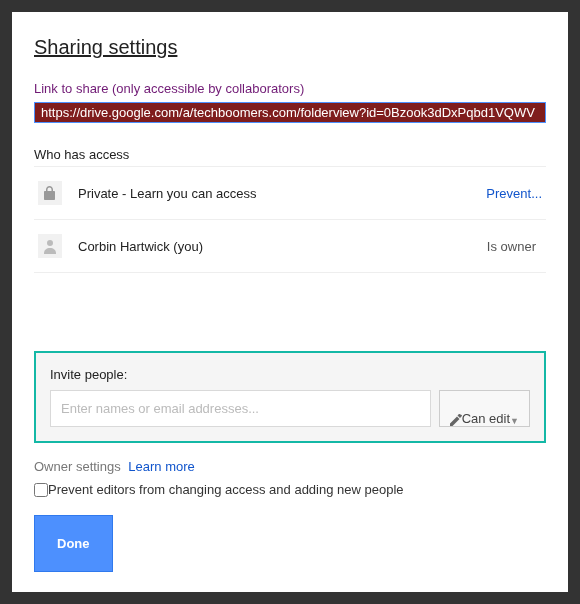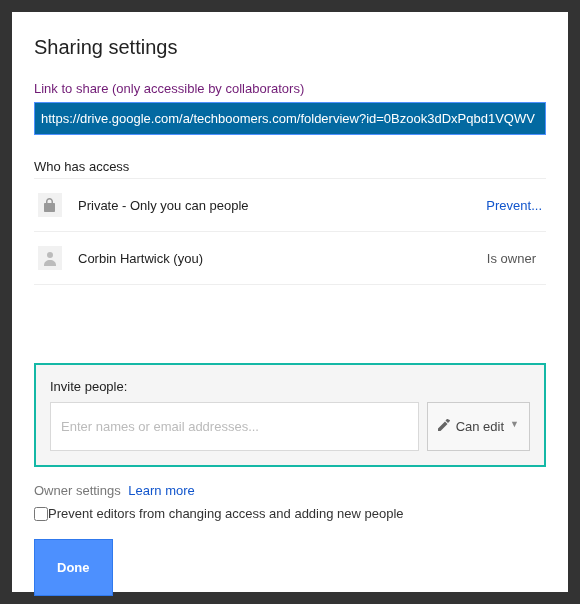--- a/index.html
+++ b/index.html
@@ -17,33 +17,34 @@
       width: 556px;
       height: 580px;
       padding: 24px 22px 20px 22px;
       position: relative;
     }
     .title {
       font-size: 20px;
       color: #222;
       font-weight: normal;
       margin-bottom: 22px;
+      text-decoration: underline;
     }
     .section-label {
       font-size: 13px;
       color: #701a75;
       margin-bottom: 6px;
     }
     .share-link-input {
       width: 100%;
       border: 1px solid #4d90fe;
-      padding: 8px 6px;
+      padding: 2px 6px;
       font-size: 13px;
       color: #fff;
-      background: #0369a1;
+      background: #7f1d1d;
       outline: none;
       font-family: Arial, sans-serif;
       white-space: nowrap;
       overflow: hidden;
     }
     .who-has-access {
       font-size: 13px;
       color: #222;
       margin-top: 24px;
       margin-bottom: 4px;
@@ -94,26 +95,25 @@
       padding: 10px 10px;
       font-size: 13px;
       background: #fff;
       color: #333;
       outline: none;
     }
     .invite-input::placeholder { color: #bbb; }
     .can-edit-btn {
       background: #f8f8f8;
       border: 1px solid #ccc;
-      padding: 16px 10px;
+      padding: 0 10px;
       font-size: 13px;
       color: #444;
       display: flex;
-      align-items: flex-start;
-      gap: 6px;
+      align-items: flex-end;
       cursor: pointer;
     }
     .pencil-svg { width: 12px; height: 12px; fill: #666; }
     .caret { font-size: 9px; color: #888; }
     .owner-row {
       margin-top: 16px;
       font-size: 13px;
       color: #777;
     }
     .owner-row a { color: #1155cc; text-decoration: none; margin-left: 4px; cursor: pointer; }
@@ -149,21 +149,21 @@
 
   <div class="who-has-access">Who has access</div>
 
   <div class="access-list">
     <div class="access-row">
       <div class="icon-box">
         <svg class="lock-svg" viewBox="0 0 12 14">
             <path d="M9 5V3.5C9 1.6 7.4 0 5.5 0S2 1.6 2 3.5V5H1c-.6 0-1 .4-1 1v7c0 .6.4 1 1 1h9c.6 0 1-.4 1-1V6c0-.6-.4-1-1-1H9zM3.5 3.5c0-1.1.9-2 2-2s2 .9 2 2V5h-4V3.5z"></path>
           </svg>
       </div>
-      <div class="access-text">Private - Only you can people</div>
+      <div class="access-text">Private - Learn you can access</div>
       <a class="change-link">Prevent...</a>
     </div>
     <div class="access-row">
       <div class="icon-box">
         <svg class="person-svg" viewBox="0 0 16 16">
             <circle cx="8" cy="5" r="3"></circle>
             <path d="M2 15c0-3 2.7-5 6-5s6 2 6 5v1H2v-1z"></path>
           </svg>
       </div>
       <div class="access-text">

